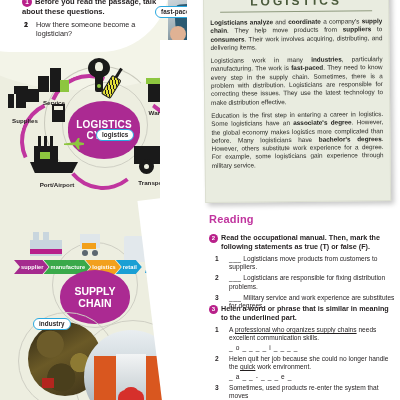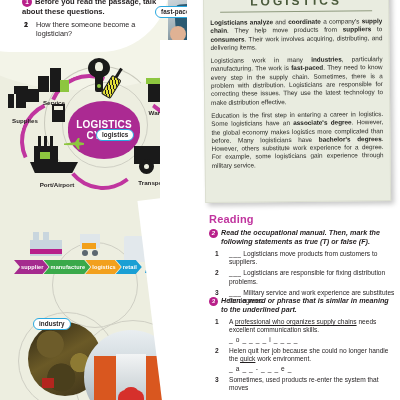--- a/index.html
+++ b/index.html
@@ -322,21 +322,21 @@
     text-align:justify;
   }
   .passage-body b{font-weight:bold;color:#1d1d1a;}
 
   .sec-head{
     font-size:11px;font-weight:bold;color:#c0349e;margin:0 0 3px 0;
     letter-spacing:.2px;
   }
   .task{
     font-size:7.2px;font-weight:bold;line-height:9px;color:#231f20;
-    margin:0 0 4px 0;padding-left:12px;position:relative;font-style:italic;
+    margin:8px 0 4px 0;padding-left:12px;position:relative;
   }
   .task .bullet{
     position:absolute;left:0;top:0.5px;width:9px;height:9px;border-radius:50%;
     background:#b8208a;color:#fff;font-size:6px;font-weight:bold;
     text-align:center;line-height:9px;
   }
   .items{margin:0;padding:0;list-style:none;}
   .items li{
     font-size:6.6px;line-height:8.4px;color:#231f20;margin:0 0 2.6px 0;
     padding-left:20px;position:relative;
@@ -479,20 +479,26 @@
           <i class="c"></i>
       </div>
 
       <div class="chain">
         <span class="chev c1">supplier</span>
         <span class="chev c2">manufacture</span>
         <span class="chev c3">logistics</span>
         <span class="chev c4">retail</span>
       </div>
 
+      <div class="sc-core">
+        <span>
+          <span>SUPPLY</span><br>
+          <span>CHAIN</span>
+        </span>
+      </div>
 
     </div>
 
     <div class="ring-thin ring-a"></div>
     <div class="ring-thin ring-b"></div>
     <div class="photo-circ photo-industry"></div>
     <div class="photo-circ photo-wh">
       <div class="rack-l"></div>
       <div class="rack-r"></div>
       <div class="aisle"></div>

